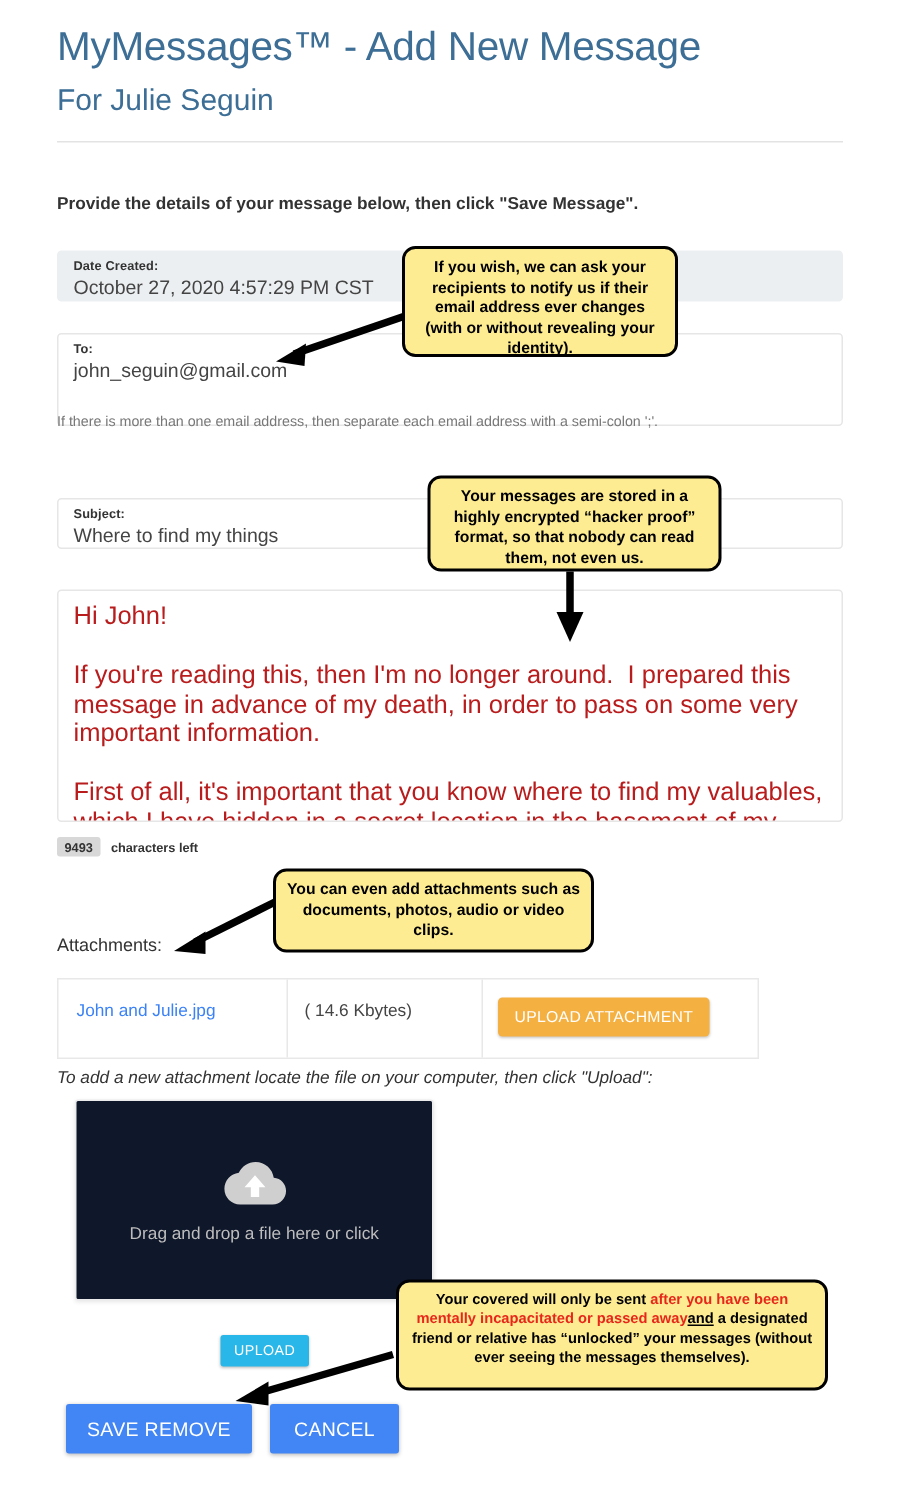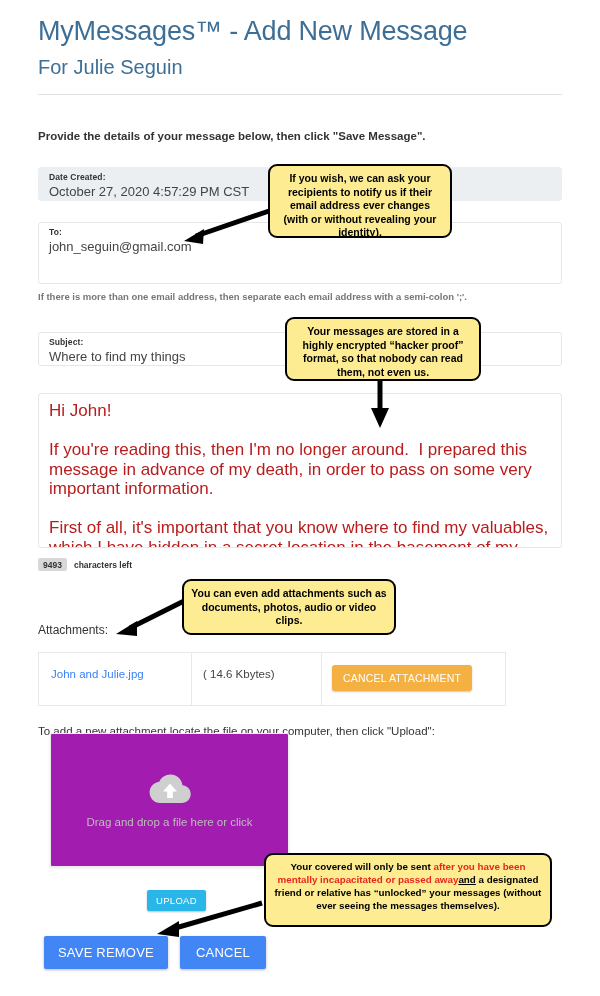--- a/index.html
+++ b/index.html
@@ -77,25 +77,24 @@
     color: #444;
     white-space: pre;
   }
 
   #date-field  { left: 38px; top: 167px;  width: 524px; height: 34px; }
   #to-field    { left: 38px; top: 222px;  width: 524px; height: 62px; }
   #subject-field { left: 38px; top: 332px; width: 524px; height: 34px; }
 
   .helper-note {
     position: absolute;
-    left: 38px; top: 291px;
+    left: 38px; top: 276px;
     font-size: 9.5px;
     color: #777;
     white-space: nowrap;
-    font-weight: bold;
   }
 
   
   #message-label {
     position: absolute;
     left: 46px; top: 384px;
     font-size: 8.5px;
     font-weight: 700;
     color: #333;
     margin-top: 16px;
@@ -187,34 +186,34 @@
     padding: 7px 11px;
     cursor: pointer;
     box-shadow: 0 1px 2px rgba(0,0,0,0.22);
     letter-spacing: 0.2px;
   }
 
   #upload-instruction {
     position: absolute;
     left: 38px; top: 713px;
     font-size: 11.5px;
-    color: #333;
-    white-space: nowrap;
-    margin-top: 12px;
+    font-style: italic;
+    color: #333;
+    white-space: nowrap;
   }
 
   
   #dropzone {
     position: absolute;
     left: 50px; top: 733px;
     width: 239px; height: 134px;
     box-sizing: border-box;
     border: 1px solid #ececec;
     border-radius: 2px;
-    background: #a21caf;
+    background: #0f172a;
     box-shadow: 0 1px 3px rgba(0,0,0,0.10);
     display: flex;
     flex-direction: column;
     align-items: center;
     justify-content: center;
   }
   .cloud-icon { margin-bottom: 6px; }
   .dropzone-text {
     font-size: 11.5px;
     color: #bdbdbd;
@@ -318,21 +317,21 @@
     <span class="charcount-badge">9493</span>
     <span class="charcount-label">characters left</span>
   </div>
 
   <div id="attachments-label">Attachments:</div>
   <div id="attachments-table">
     <div class="att-col-div" id="att-div-1"></div>
     <div class="att-col-div" id="att-div-2"></div>
     <span class="att-filename">John and Julie.jpg</span>
     <span class="att-size">( 14.6  Kbytes)</span>
-    <button class="btn-remove">CANCEL ATTACHMENT</button>
+    <button class="btn-remove">UPLOAD ATTACHMENT</button>
   </div>
 
   <div id="upload-instruction">To add a new attachment locate the file on your computer, then click "Upload":</div>
 
   <div id="dropzone">
     <span class="cloud-icon">
       <svg width="46" height="34" viewBox="0 0 46 34" aria-hidden="true">
         <path d="M35.5 13.2C34.7 7.2 29.6 2.6 23.4 2.6c-4.9 0-9.2 2.9-11.2 7.2C6.8 10.5 2.6 15 2.6 20.5c0 5.8 4.7 10.5 10.5 10.5h21.6c5 0 9-4 9-9 0-4.6-3.4-8.4-8.2-8.8z" fill="#cfcfcf"></path>
         <path d="M23 11.5l7 8h-4.2v6.5h-5.6V19.5H16z" fill="#ffffff"></path>
       </svg>

